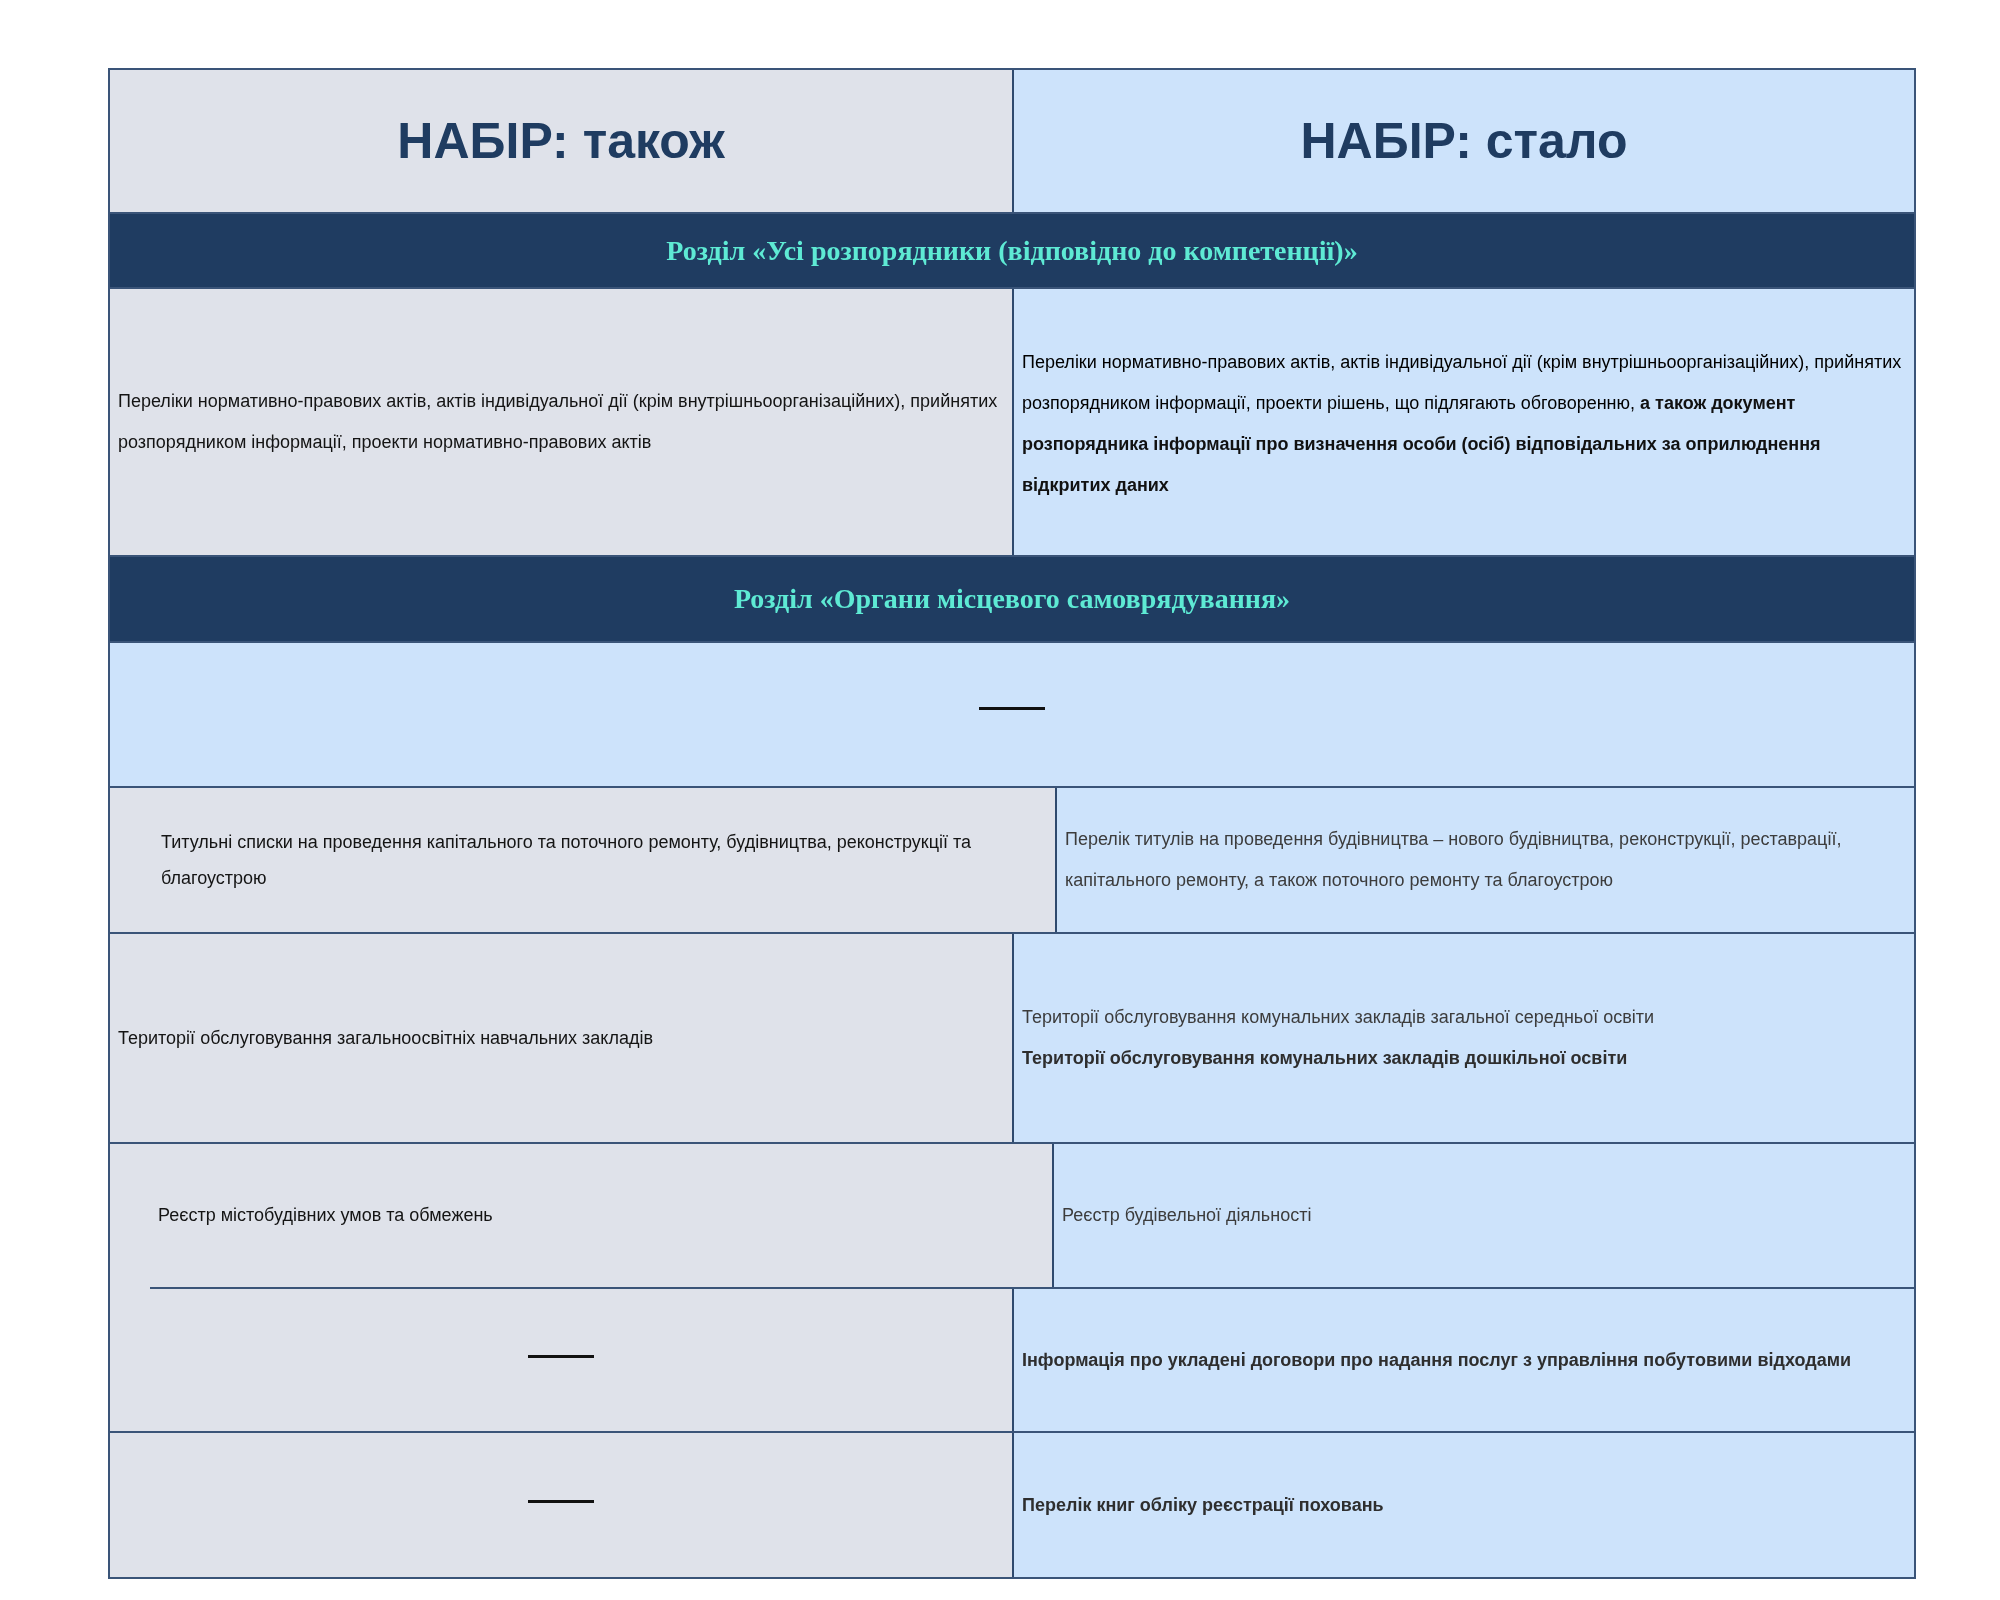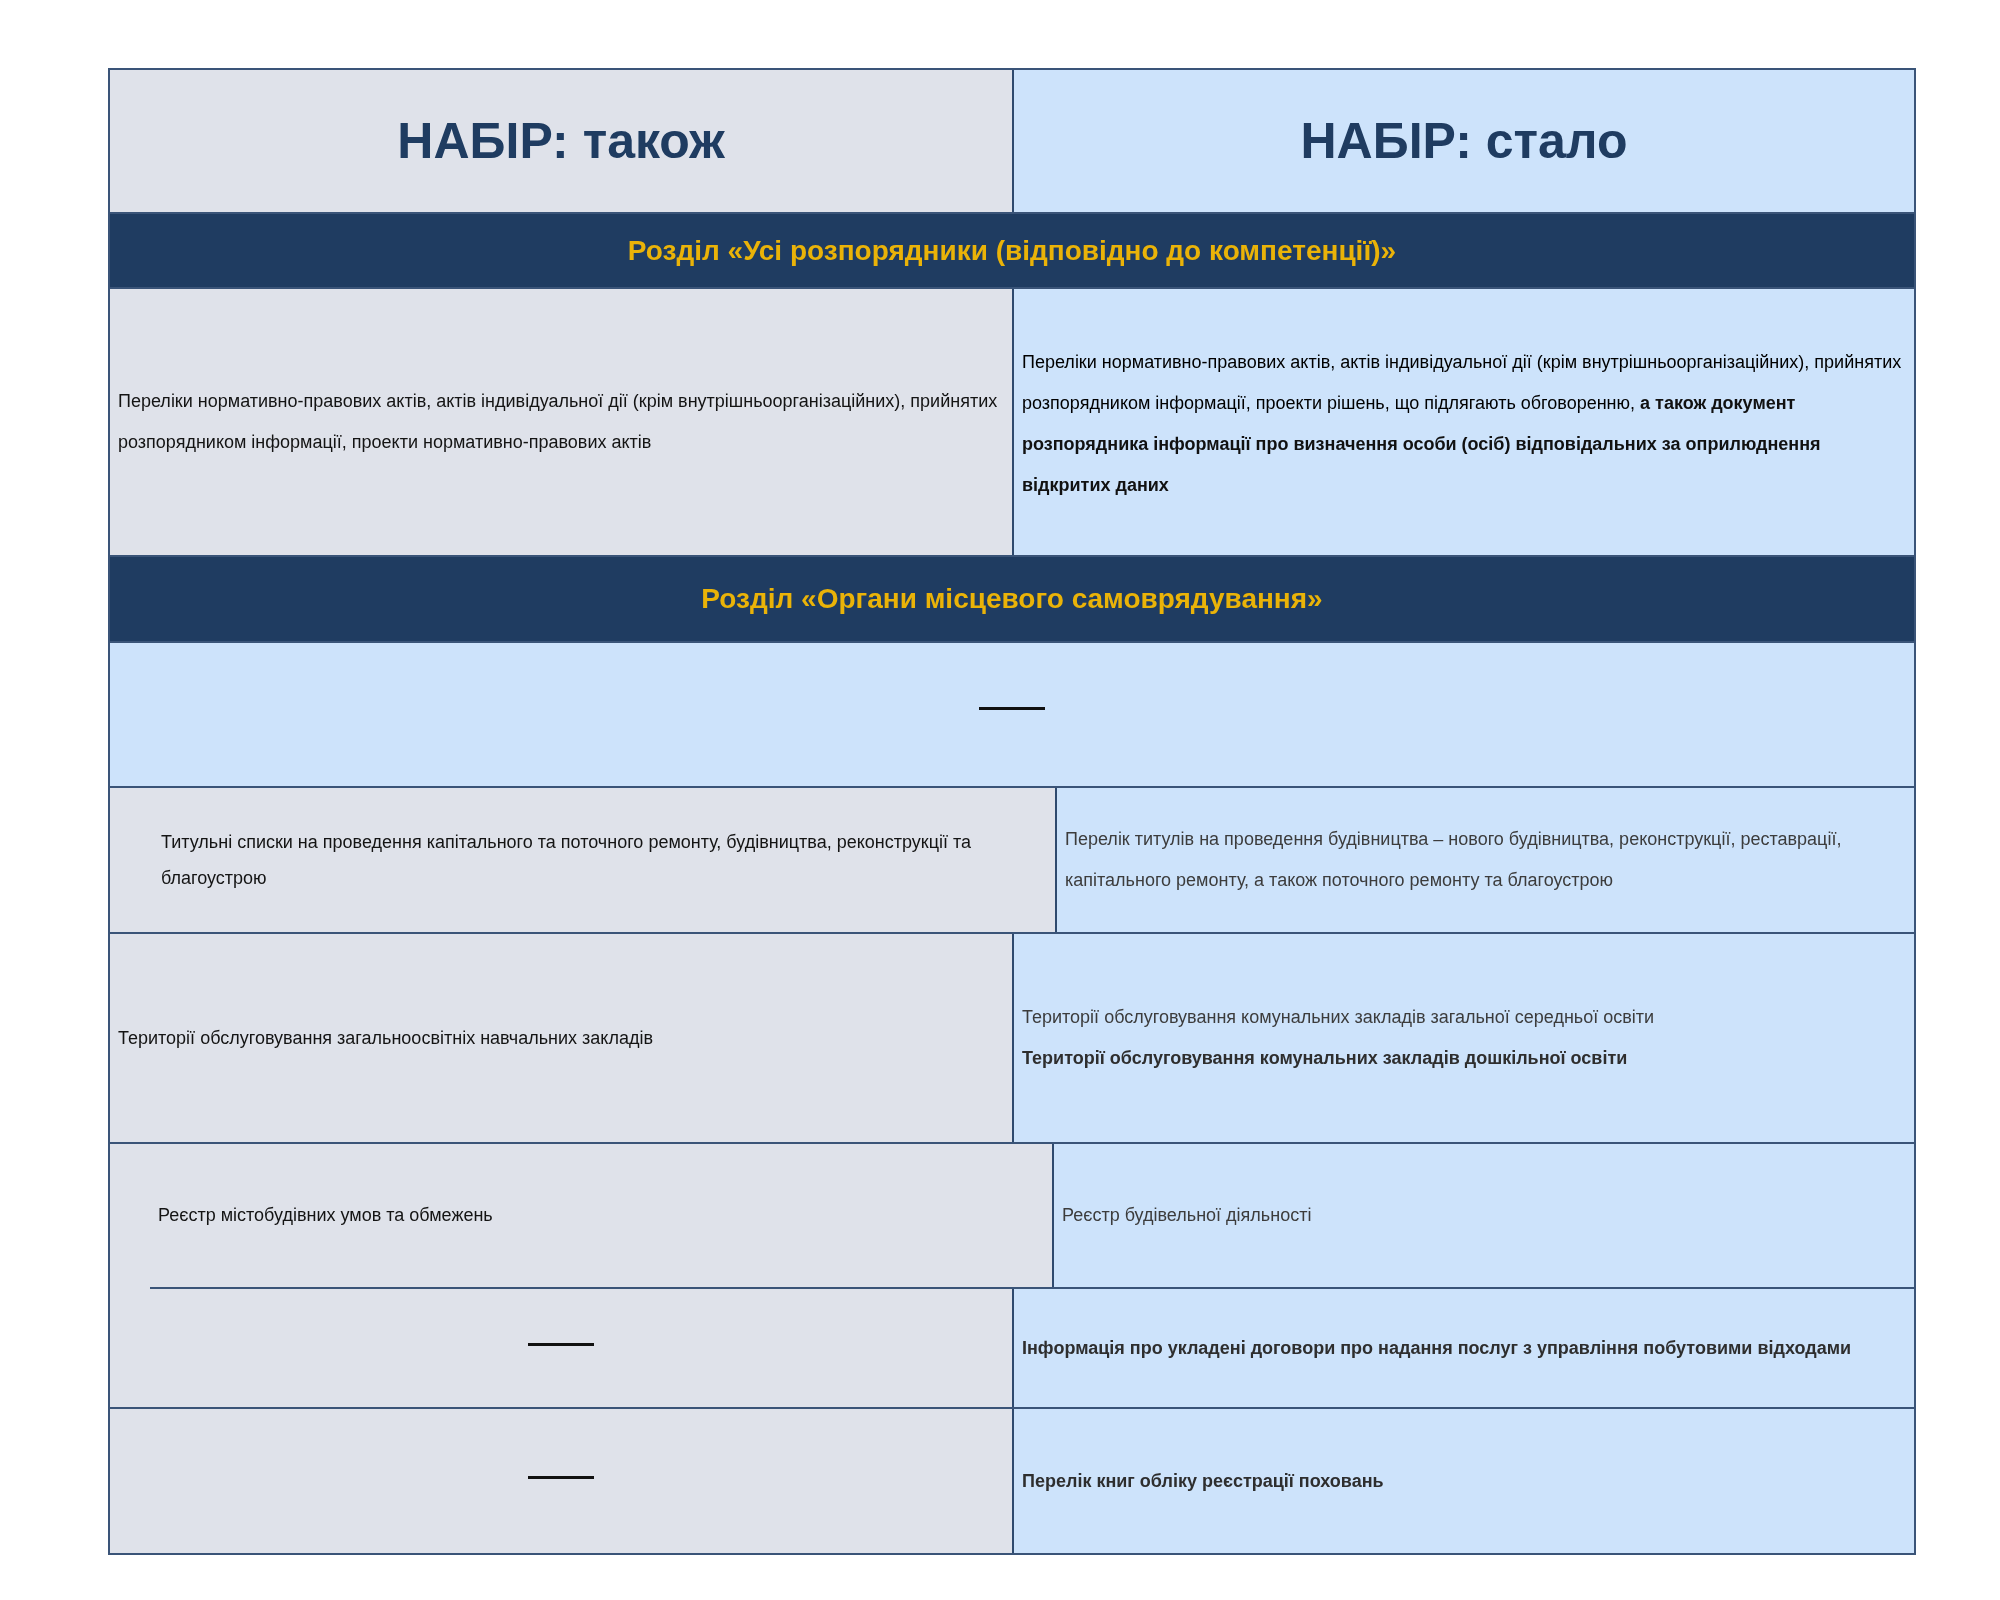--- a/index.html
+++ b/index.html
@@ -58,23 +58,24 @@
 
     
     .section {
       background: #1f3c61;
       display: flex;
       align-items: center;
       justify-content: center;
       border-bottom: 2px solid #3a5478;
     }
     .section-title {
-      color: #eab308;
+      color: #5eead4;
       font-weight: bold;
       font-size: 28px;
+      font-family: Liberation Serif, serif;
     }
     .section.s1 { height: 73px; }
     .section.s2 { height: 84px; }
 
     .txt {
       font-size: 18px;
       line-height: 41px;
     }
     .txt.black { color: #141414; }
     .txt.gray { color: #3c3c3c; }
@@ -85,21 +86,21 @@
       width: 66px;
       height: 3px;
       background: #111111;
     }
 
     .r1 { height: 268px; }
     .r2 { height: 145px; }
     .r3 { height: 146px; padding-left: 43px; }
     .r4 { height: 210px; }
     .r5 { height: 145px; margin-left: 40px; }
-    .r6 { height: 120px; }
+    .r6 { height: 144px; }
     .r7 { height: 144px; }
 
     .r1 .cell.right { padding-top: 4px; }
     .r2 .cell.left .txt { margin-top: -8px; }
     .r2 .cell.right .dash { margin-top: -12px; }
     .r6 .cell.left .dash { margin-top: -8px; }
     .r7 .cell.left .dash { margin-top: -8px; }
     .block { display: block; }
   </style>
 </head>

